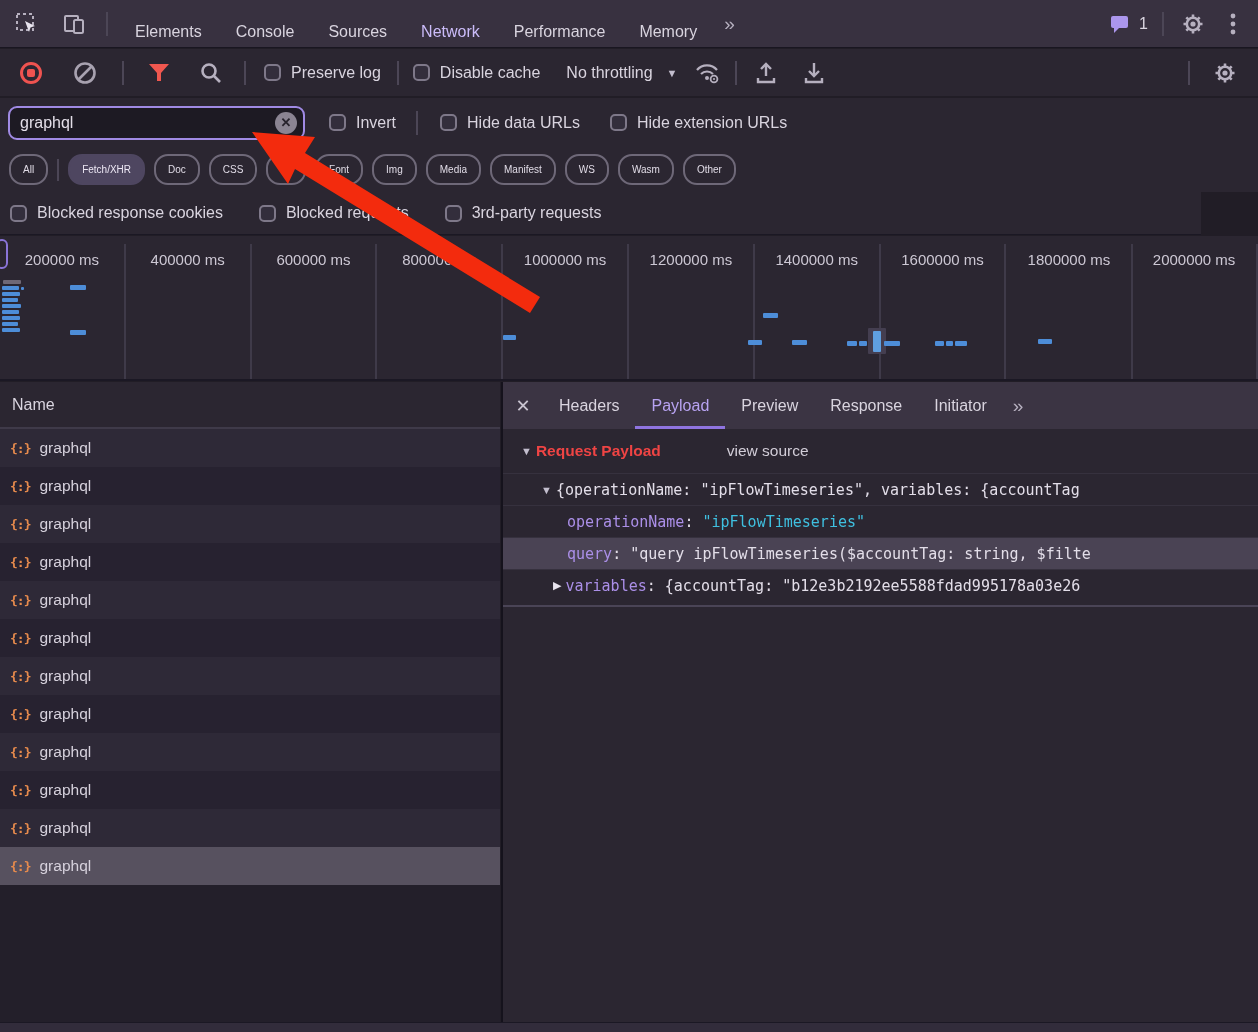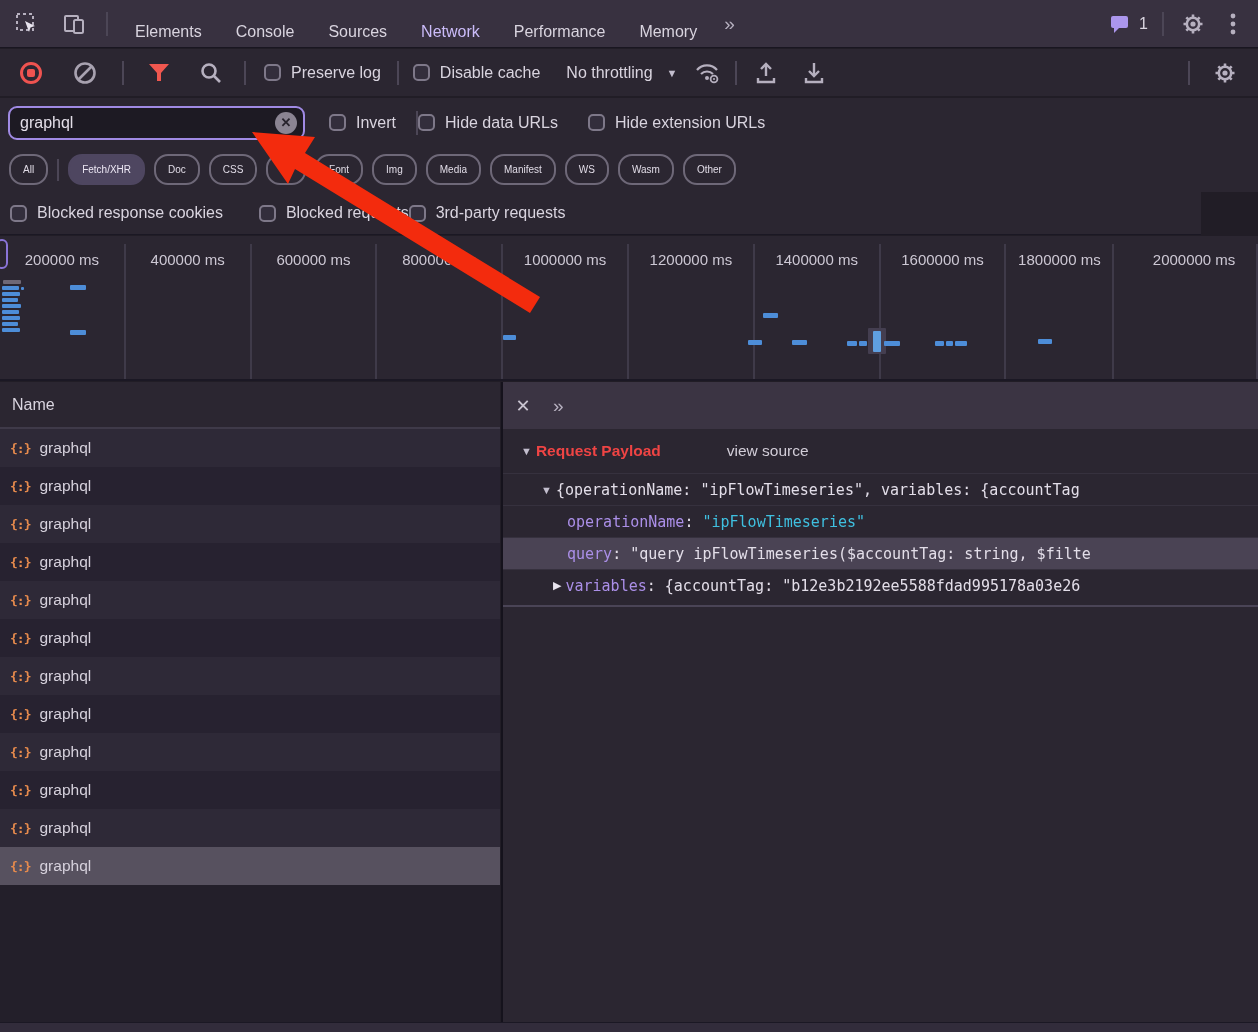--- a/index.html
+++ b/index.html
@@ -220,21 +220,21 @@
 <div class="abs" id="filterrow">
   <div id="filter-input-wrap">
     <input id="filter-input" value="graphql" style="">
     <div id="filter-clear">✕</div>
   </div>
   <div class="cb-group" style="margin-left:24px">
     <div class="cb"></div>
         <span class="cb-label">Invert</span>
   </div>
   <div class="vdiv" style="margin-left:20px"></div>
-  <div class="cb-group" style="">
+  <div class="cb-group" style="margin-left:22px">
     <div class="cb"></div>
         <span class="cb-label">Hide data URLs</span>
   </div>
   <div class="cb-group" style="margin-left:30px">
     <div class="cb"></div>
         <span class="cb-label">Hide extension URLs</span>
   </div>
 </div>
 
 <div class="abs" id="chiprow">
@@ -255,21 +255,21 @@
 
 <div class="abs" id="blockedrow">
   <div class="cb-group" style="margin-left:10px">
     <div class="cb"></div>
         <span class="cb-label">Blocked response cookies</span>
   </div>
   <div class="cb-group" style="margin-left:36px">
     <div class="cb"></div>
         <span class="cb-label">Blocked requests</span>
   </div>
-  <div class="cb-group" style="">
+  <div class="cb-group" style="margin-left:36px">
     <div class="cb"></div>
         <span class="cb-label">3rd-party requests</span>
   </div>
 </div>
 
 <div class="abs" id="overview">
   <div id="ov-cols">
         <div class="ov-col" style="left: 0px; width: 125.8px;">
           <div class="ov-label">200000 ms</div>
         </div>
@@ -287,21 +287,21 @@
         </div>
         <div class="ov-col" style="left: 629px; width: 125.8px;">
           <div class="ov-label">1200000 ms</div>
         </div>
         <div class="ov-col" style="left: 754.8px; width: 125.8px;">
           <div class="ov-label">1400000 ms</div>
         </div>
         <div class="ov-col" style="left: 880.6px; width: 125.8px;">
           <div class="ov-label">1600000 ms</div>
         </div>
-        <div class="ov-col" style="left: 1006.4px; width: 108px;">
+        <div class="ov-col" style="left: 1006.4px; width: 127px;">
           <div class="ov-label">1800000 ms</div>
         </div>
         <div class="ov-col" style="left: 1132.2px; width: 125.8px;">
           <div class="ov-label">2000000 ms</div>
         </div>
       </div>
   <div id="ov-bars">
         <div class="ov-bar" style="left: 3px; top: 44px; width: 18px; height: 4px; background: rgb(111, 104, 118);"></div>
         <div class="ov-bar" style="left: 2px; top: 50px; width: 17px; height: 4px; background: rgb(77, 141, 216);"></div>
         <div class="ov-bar" style="left: 21px; top: 51px; width: 3px; height: 3px; background: rgb(77, 141, 216);"></div>
@@ -382,20 +382,27 @@
         <div class="req-row sel">
           <span class="req-icon">{:}</span>
           <span>graphql</span>
         </div>
       </div>
 </div>
 
 <div class="abs" id="detailpanel">
   <div id="detail-tabs">
     <div id="detail-close">✕</div>
+    <div id="detail-tab-items" style="display:flex;height:47px">
+          <div class="dtab">Headers</div>
+          <div class="dtab sel">Payload</div>
+          <div class="dtab">Preview</div>
+          <div class="dtab">Response</div>
+          <div class="dtab">Initiator</div>
+        </div>
     <span class="chev-more">»</span>
   </div>
   <div id="payload">
     <div id="payload-title-row">
       <span class="tri">▼</span>
       <span id="payload-title">Request Payload</span>
       <span id="payload-viewsource">view source</span>
     </div>
     <div class="kv-row" style="padding-left:38px">
       <span class="tri">▼</span>

